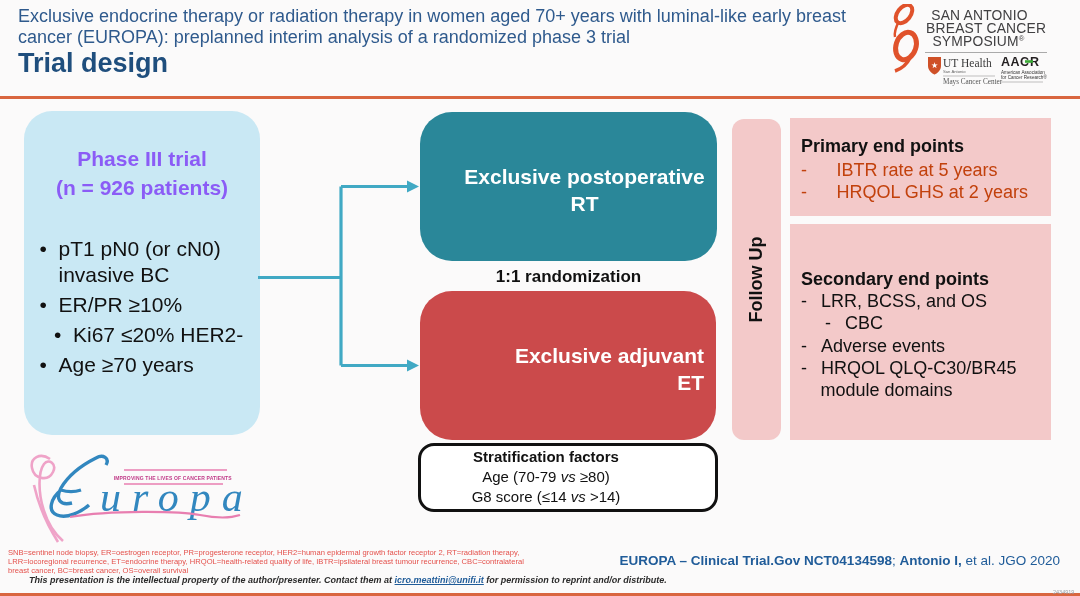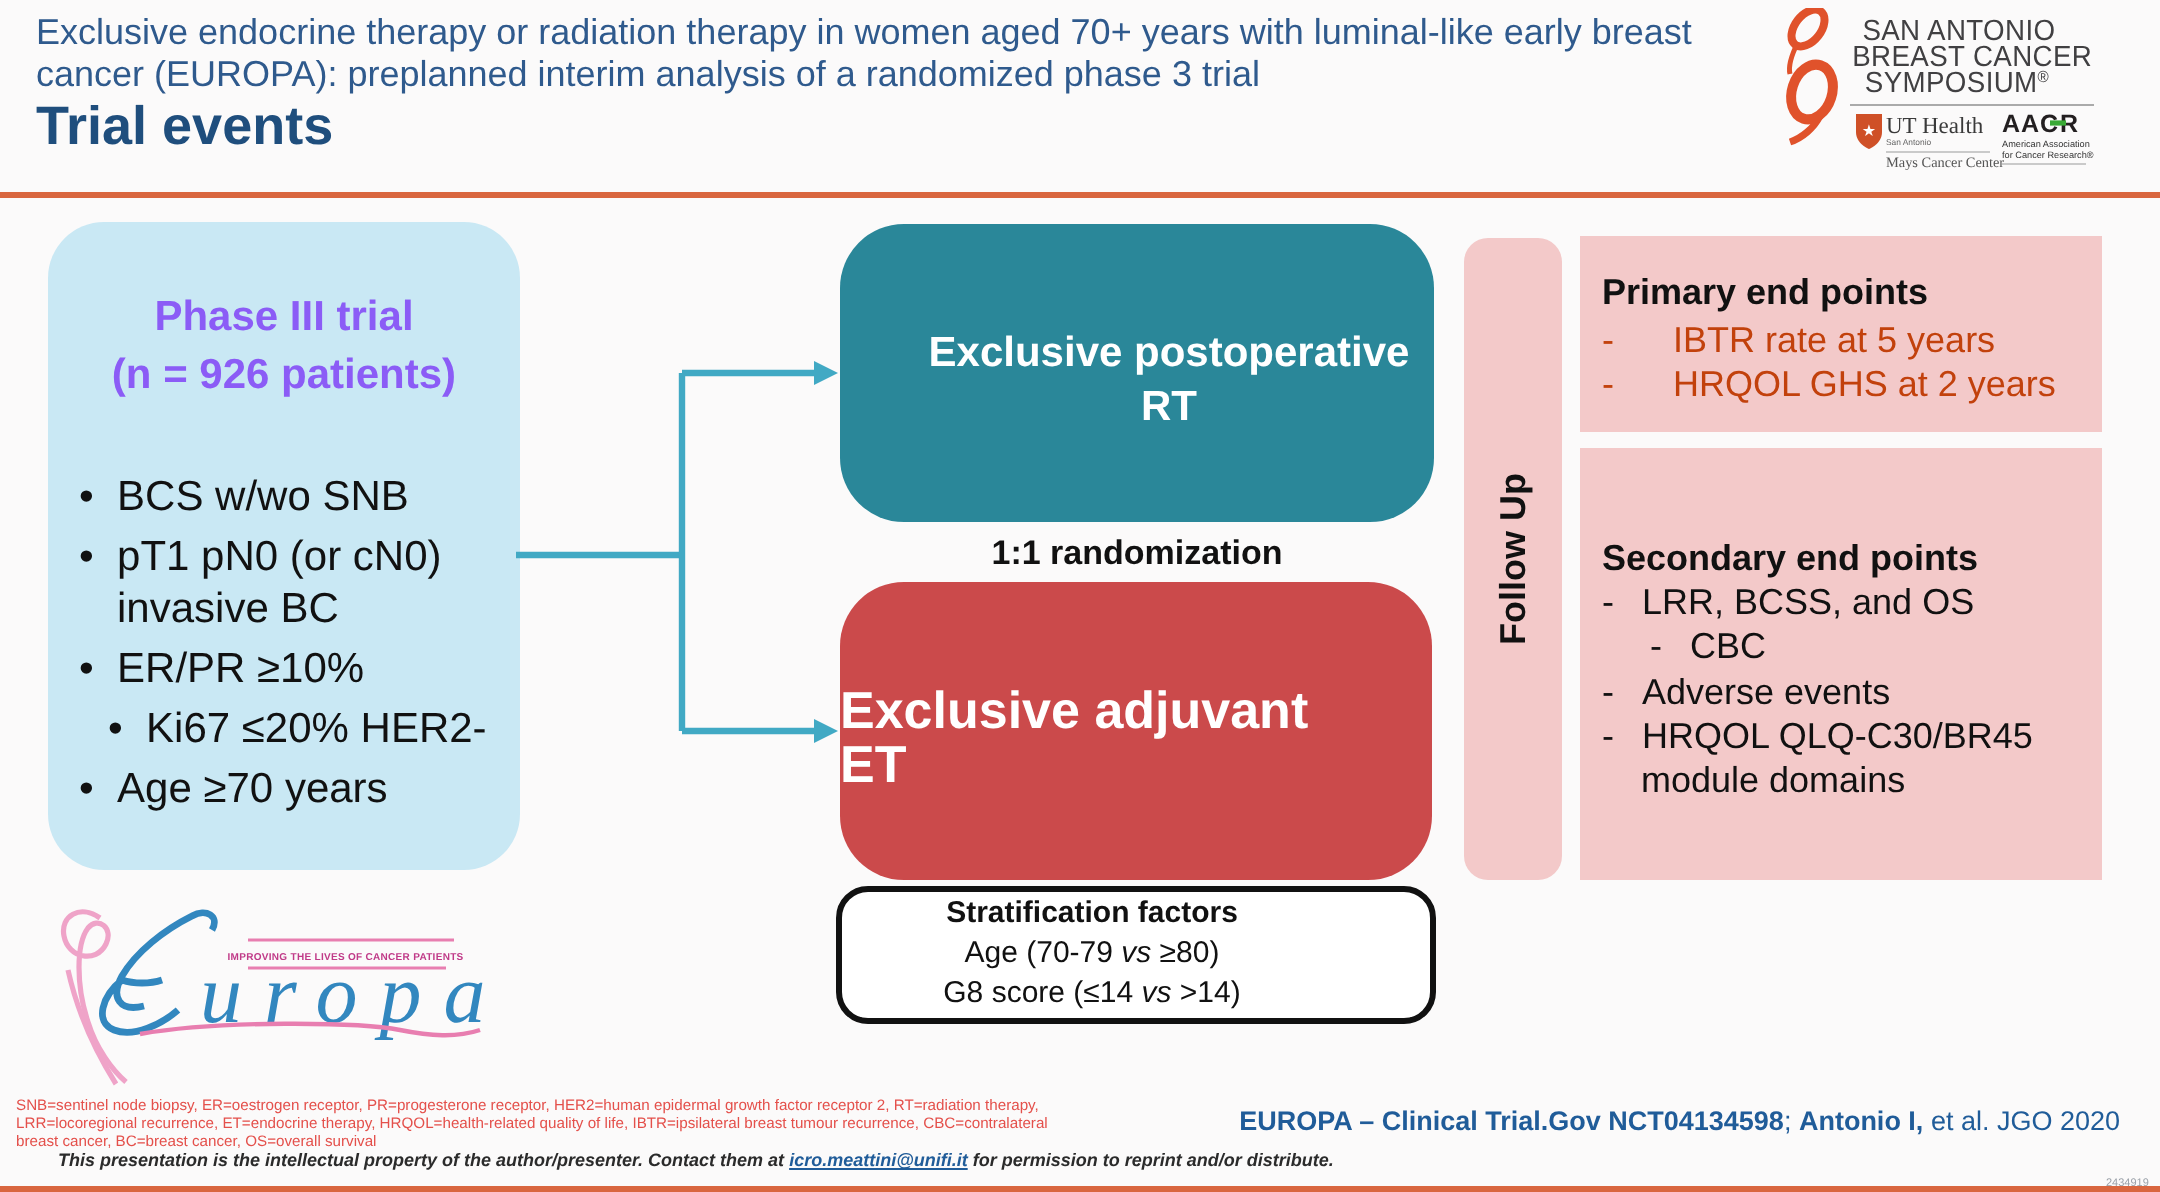--- a/index.html
+++ b/index.html
@@ -3,21 +3,21 @@
 <meta charset="utf-8">
 <style>
   html,body{margin:0;padding:0}
   body{width:1080px;height:596px;position:relative;font-family:"Liberation Sans",sans-serif;background:#fbfafa;overflow:hidden}
   .abs{position:absolute}
 </style>
 </head>
 <body>
 
 <div class="abs" style="left:18px;top:6px;width:860px;font-size:18px;line-height:21px;color:#2f5a8d;">Exclusive endocrine therapy or radiation therapy in women aged 70+ years with luminal-like early breast cancer (EUROPA): preplanned interim analysis of a randomized phase 3 trial</div>
-<div class="abs" style="left:18px;top:48px;font-size:27px;font-weight:bold;color:#1f4e7d;">Trial events</div>
+<div class="abs" style="left:18px;top:48px;font-size:27px;font-weight:bold;color:#1f4e7d;">Trial design</div>
 
 <div class="abs" style="left:885px;top:4px;width:190px;height:90px;">
   <svg width="190" height="90" viewBox="0 0 190 90">
     <g stroke="#e0522b" fill="none">
       <ellipse cx="19" cy="10" rx="10.5" ry="6.5" stroke-width="4" transform="rotate(-52 19 10)"></ellipse>
       <ellipse cx="21" cy="42" rx="14" ry="10" stroke-width="5" transform="rotate(-72 21 42)"></ellipse>
       <path d="M 25 54 C 22 60 16 65 10 67" stroke-width="3.5"></path>
       <path d="M 14 17 C 11 23 9 29 10 33" stroke-width="2.5"></path>
     </g>
     <g transform="translate(103,0)" style="font-size:14.6px;letter-spacing:0.2px">
@@ -48,21 +48,20 @@
       <line x1="76" y1="29" x2="118" y2="29" stroke="#999" stroke-width="0.6"></line>
     </g>
   </svg>
 </div>
 
 <div class="abs" style="left:0;top:96px;width:1080px;height:3px;background:#d9663f;"></div>
 
 <div class="abs" style="left:24px;top:111px;width:236px;height:324px;background:#c9e8f4;border-radius:28px;"></div>
 <div class="abs" style="left:24px;top:144px;width:236px;text-align:center;font-size:21px;line-height:29px;font-weight:bold;color:#8b5cf6;">Phase III trial<br>(n = 926 patients)</div>
 <div class="abs" style="left:24px;top:236px;width:222px;font-size:21px;color:#111;line-height:25.5px;">
-  <div style="padding-left:34.5px;text-indent:-19px;margin-bottom:4.5px;">•&nbsp;&nbsp;BCS w/wo SNB</div>
   <div style="padding-left:34.5px;text-indent:-19px;margin-bottom:4.5px;">•&nbsp;&nbsp;pT1 pN0 (or cN0) invasive BC</div>
   <div style="padding-left:34.5px;text-indent:-19px;margin-bottom:4.5px;">•&nbsp;&nbsp;ER/PR ≥10%</div>
   <div style="padding-left:49px;text-indent:-19px;margin-bottom:4.5px;">•&nbsp;&nbsp;Ki67 ≤20% HER2-</div>
   <div style="padding-left:34.5px;text-indent:-19px;">•&nbsp;&nbsp;Age ≥70 years</div>
 </div>
 
 <svg class="abs" style="left:256px;top:178px;" width="168" height="196" viewBox="0 0 168 196">
   <path d="M 2 99.5 L 85 99.5" stroke="#41a9c4" stroke-width="3.2" fill="none"></path>
   <path d="M 85 8.5 L 85 187.5" stroke="#41a9c4" stroke-width="3.2" fill="none"></path>
   <path d="M 85 8.5 L 152 8.5" stroke="#41a9c4" stroke-width="3.2" fill="none"></path>
@@ -70,21 +69,21 @@
   <path d="M 151 2.5 L 163 8.5 L 151 14.5 Z" fill="#41a9c4"></path>
   <path d="M 151 181.5 L 163 187.5 L 151 193.5 Z" fill="#41a9c4"></path>
 </svg>
 
 <div class="abs" style="left:420px;top:112px;width:297px;height:149px;background:#2a8799;border-radius:32px;"></div>
 <div class="abs" style="left:436px;top:163px;width:297px;text-align:center;font-size:21px;font-weight:bold;color:#fff;line-height:27px;">Exclusive postoperative<br>RT</div>
 
 <div class="abs" style="left:420px;top:267px;width:297px;text-align:center;font-size:17px;line-height:20px;font-weight:bold;color:#111;">1:1 randomization</div>
 
 <div class="abs" style="left:420px;top:291px;width:296px;height:149px;background:#cb4a4b;border-radius:32px;"></div>
-<div class="abs" style="left:420px;top:342px;width:284px;text-align:left;font-size:26px;font-weight:bold;color:#fff;line-height:27px;">Exclusive adjuvant<br>ET</div>
+<div class="abs" style="left:420px;top:342px;width:284px;text-align:right;font-size:21px;font-weight:bold;color:#fff;line-height:27px;">Exclusive adjuvant<br>ET</div>
 
 <div class="abs" style="left:418px;top:443px;width:300px;height:69px;background:#fff;border:3px solid #111;border-radius:16px;box-sizing:border-box;"></div>
 <div class="abs" style="left:418px;top:447px;width:256px;text-align:center;font-size:15px;color:#111;line-height:20px;"><b>Stratification factors</b><br>Age (70-79 <i>vs</i> ≥80)<br>G8 score (≤14 <i>vs</i> &gt;14)</div>
 
 <div class="abs" style="left:732px;top:119px;width:49px;height:321px;background:#f3c9c9;border-radius:12px;"></div>
 <div class="abs" style="left:732px;top:119px;width:49px;height:321px;display:flex;align-items:center;justify-content:center;">
   <div style="transform:rotate(-90deg);white-space:nowrap;font-size:18px;font-weight:bold;color:#111;">Follow Up</div>
 </div>
 
 <div class="abs" style="left:790px;top:118px;width:261px;height:98px;background:#f3c9c9;"></div>

